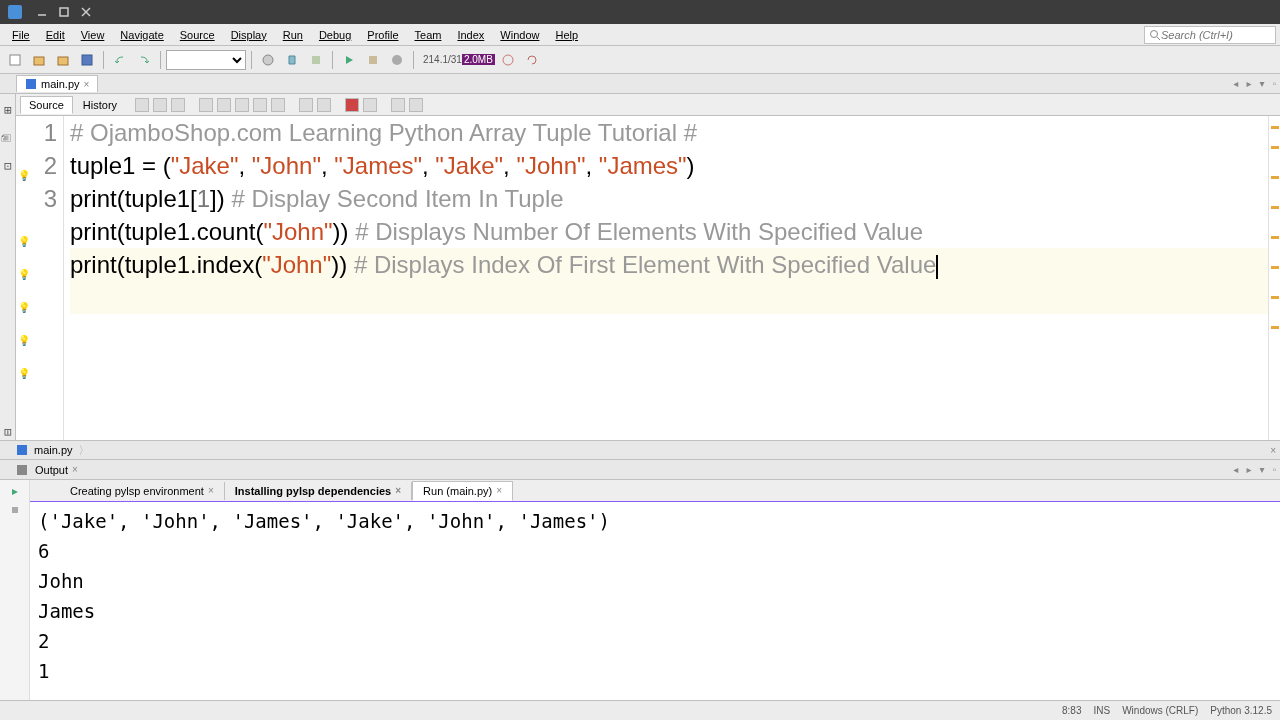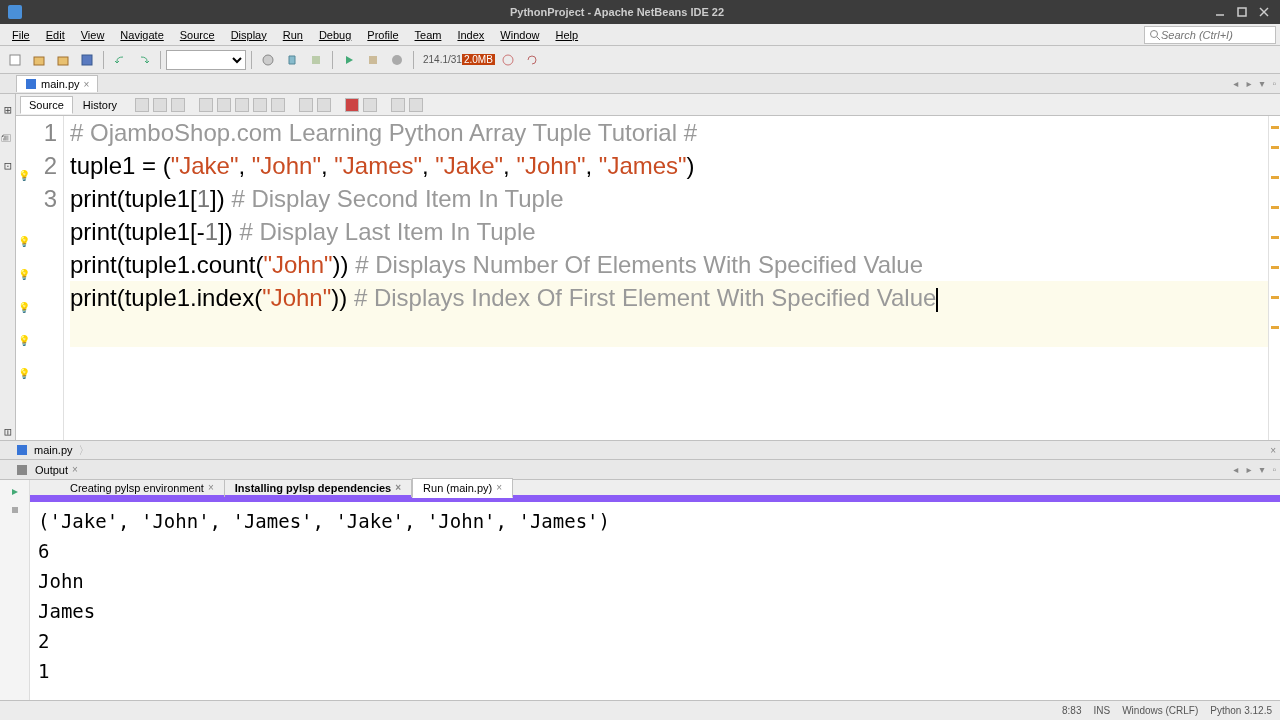--- a/index.html
+++ b/index.html
@@ -13,21 +13,21 @@
 .menubar { background: #ececec; height: 22px; display: flex; align-items: center; padding: 0 4px; border-bottom: 1px solid #c0c0c0; }
 .menubar .menuitem { padding: 3px 8px; font-size: 11px; cursor: pointer; text-decoration: underline; }
 .menubar .searchbox { margin-left: auto; display: flex; align-items: center; border: 1px solid #c0c0c0; background: #fff; padding: 1px 4px; height: 18px; }
 .menubar .searchbox input { border: none; outline: none; font-size: 11px; width: 110px; color: #999; font-style: italic; }
 
 .toolbar { background: #ececec; height: 28px; display: flex; align-items: center; padding: 0 4px; border-bottom: 1px solid #c0c0c0; gap: 2px; }
 .tb-btn { width: 22px; height: 22px; display: flex; align-items: center; justify-content: center; cursor: pointer; border: 1px solid transparent; }
 .tb-sep { width: 1px; height: 18px; background: #b0b0b0; margin: 0 3px; }
 .tb-select { width: 80px; height: 20px; background: #fff; border: 1px solid #aaa; }
 .mem-label { font-size: 10px; color: #555; margin-left: 4px; }
-.mem-label .sel { background: #c2410c; color: #fff; padding: 0 2px; }
+.mem-label .sel { background: #701a75; color: #fff; padding: 0 2px; }
 
 .filetab-row { background: #e8e8e8; height: 20px; display: flex; align-items: center; border-bottom: 1px solid #c0c0c0; padding-left: 16px; }
 .filetab { background: #fff; border: 1px solid #c0c0c0; border-bottom: none; padding: 2px 8px; font-size: 11px; display: flex; align-items: center; gap: 4px; }
 .spacer { flex: 1; }
 .tabctrl { font-size: 10px; color: #888; padding: 0 4px; cursor: pointer; }
 
 .editor-area { display: flex; height: 346px; }
 .side-strip { width: 16px; background: #ececec; border-right: 1px solid #c0c0c0; display: flex; flex-direction: column; align-items: center; gap: 12px; padding-top: 8px; }
 .side-strip .vtab { writing-mode: sideways-lr; font-size: 10px; color: #444; cursor: pointer; padding: 4px 1px; }
 
@@ -53,39 +53,38 @@
 .c-num { color: #777; }
 .cursor-bar { display: inline-block; width: 2px; height: 24px; background: #000; vertical-align: middle; }
 .overview { width: 12px; background: #fff; border-left: 1px solid #e0e0e0; position: relative; }
 .ov-mark { position: absolute; width: 8px; left: 2px; height: 3px; background: #e6a83a; }
 
 .bc-row { background: #e8e8e8; height: 20px; display: flex; align-items: center; border-top: 1px solid #c0c0c0; border-bottom: 1px solid #c0c0c0; padding-left: 16px; font-size: 11px; }
 .bc-item { padding: 2px 6px; }
 
 .output-panel { display: flex; flex-direction: column; height: 256px; }
 .out-title { background: #e8e8e8; height: 20px; display: flex; align-items: center; padding-left: 16px; font-size: 11px; border-bottom: 1px solid #c0c0c0; }
-.out-tabs { background: #eee; height: 22px; display: flex; align-items: center; padding-left: 30px; border-bottom: 7px solid #8b5cf6; gap: 0; }
+.out-tabs { background: #eee; height: 22px; display: flex; align-items: center; padding-left: 30px; border-bottom: 1px solid #8b5cf6; gap: 0; }
 .out-tab { padding: 3px 10px; font-size: 11px; border-right: 1px solid #c0c0c0; cursor: pointer; display:flex; align-items:center; gap:4px; }
 .out-tab.active { background: #fff; border: 1px solid #c0c0c0; border-bottom-color: #fff; }
 .out-body { flex: 1; display: flex; background: #fff; }
 .out-side { width: 30px; background: #f4f4f4; border-right: 1px solid #ddd; display:flex; flex-direction:column; align-items:center; padding-top:4px; gap:2px; }
 .out-content { flex: 1; padding: 4px 8px; font-family: 'Consolas', monospace; font-size: 19px; line-height: 30px; white-space: pre; color: #000; }
 
 .statusbar { position: fixed; bottom: 0; left: 0; right: 0; height: 20px; background: #ececec; border-top: 1px solid #c0c0c0; display: flex; align-items: center; padding: 0 8px; font-size: 10px; color: #555; gap: 12px; }
 .statusbar .sep { flex: 1; }
 
 .close-x { font-size: 10px; color: #888; cursor: pointer; }
 svg { display: block; }
 </style>
 </head>
 <body>
 
 <div class="titlebar">
   <div class="app-icon"></div>
-  <div class="title">PythonProject - Apache NetBeans IDE 22</div>
   <div class="winbtn">
       <svg width="10" height="10">
         <line x1="1" y1="8" x2="9" y2="8" stroke="#ccc" stroke-width="1.5"></line>
       </svg>
     </div>
   <div class="winbtn">
       <svg width="10" height="10">
         <rect x="1" y="1" width="8" height="8" fill="none" stroke="#ccc" stroke-width="1.5"></rect>
       </svg>
     </div>
@@ -262,21 +261,20 @@
           <div class="ln bulb"></div>
           <div class="ln bulb"></div>
           <div class="ln bulb"></div>
           <div class="ln bulb"></div>
           <div class="ln bulb" style="height: 66px;"></div>
         </div>
       <div class="code" id="code">
           <div class="code-line"><span class="c-comment"># OjamboShop.com Learning Python Array Tuple Tutorial #</span></div>
           <div class="code-line"><span class="c-ident">tuple1 </span><span class="c-paren">= (</span><span class="c-str">"Jake"</span><span class="c-paren">, </span><span class="c-str">"John"</span><span class="c-paren">, </span><span class="c-str">"James"</span><span class="c-paren">, </span><span class="c-str">"Jake"</span><span class="c-paren">, </span><span class="c-str">"John"</span><span class="c-paren">, </span><span class="c-str">"James"</span><span class="c-paren">)</span></div>
           <div class="code-line"><span class="c-func">print</span><span class="c-paren">(</span><span class="c-ident">tuple1</span><span class="c-paren">[</span><span class="c-num">1</span><span class="c-paren">]) </span><span class="c-comment"># Display Second Item In Tuple</span></div>
-          <div class="code-line"><span class="c-func">print</span><span class="c-paren">(</span><span class="c-ident">tuple1</span><span class="c-paren">[-</span><span class="c-num">1</span><span class="c-paren">]) </span><span class="c-comment"># Display Last Item In Tuple</span></div>
           <div class="code-line"><span class="c-func">print</span><span class="c-paren">(</span><span class="c-ident">tuple1</span><span class="c-paren">.</span><span class="c-func">count</span><span class="c-paren">(</span><span class="c-str">"John"</span><span class="c-paren">)) </span><span class="c-comment"># Displays Number Of Elements With Specified Value</span></div>
           <div class="wrap-line hl"><span class="c-func">print</span><span class="c-paren">(</span><span class="c-ident">tuple1</span><span class="c-paren">.</span><span class="c-func">index</span><span class="c-paren">(</span><span class="c-str">"John"</span><span class="c-paren">)) </span><span class="c-comment"># Displays Index Of First Element With Specified Value</span><span class="cursor-bar"></span></div>
         </div>
       <div class="overview">
         <div class="ov-mark" style="top:10px"></div>
         <div class="ov-mark" style="top:30px"></div>
         <div class="ov-mark" style="top:60px"></div>
         <div class="ov-mark" style="top:90px"></div>
         <div class="ov-mark" style="top:120px"></div>
         <div class="ov-mark" style="top:150px"></div>

